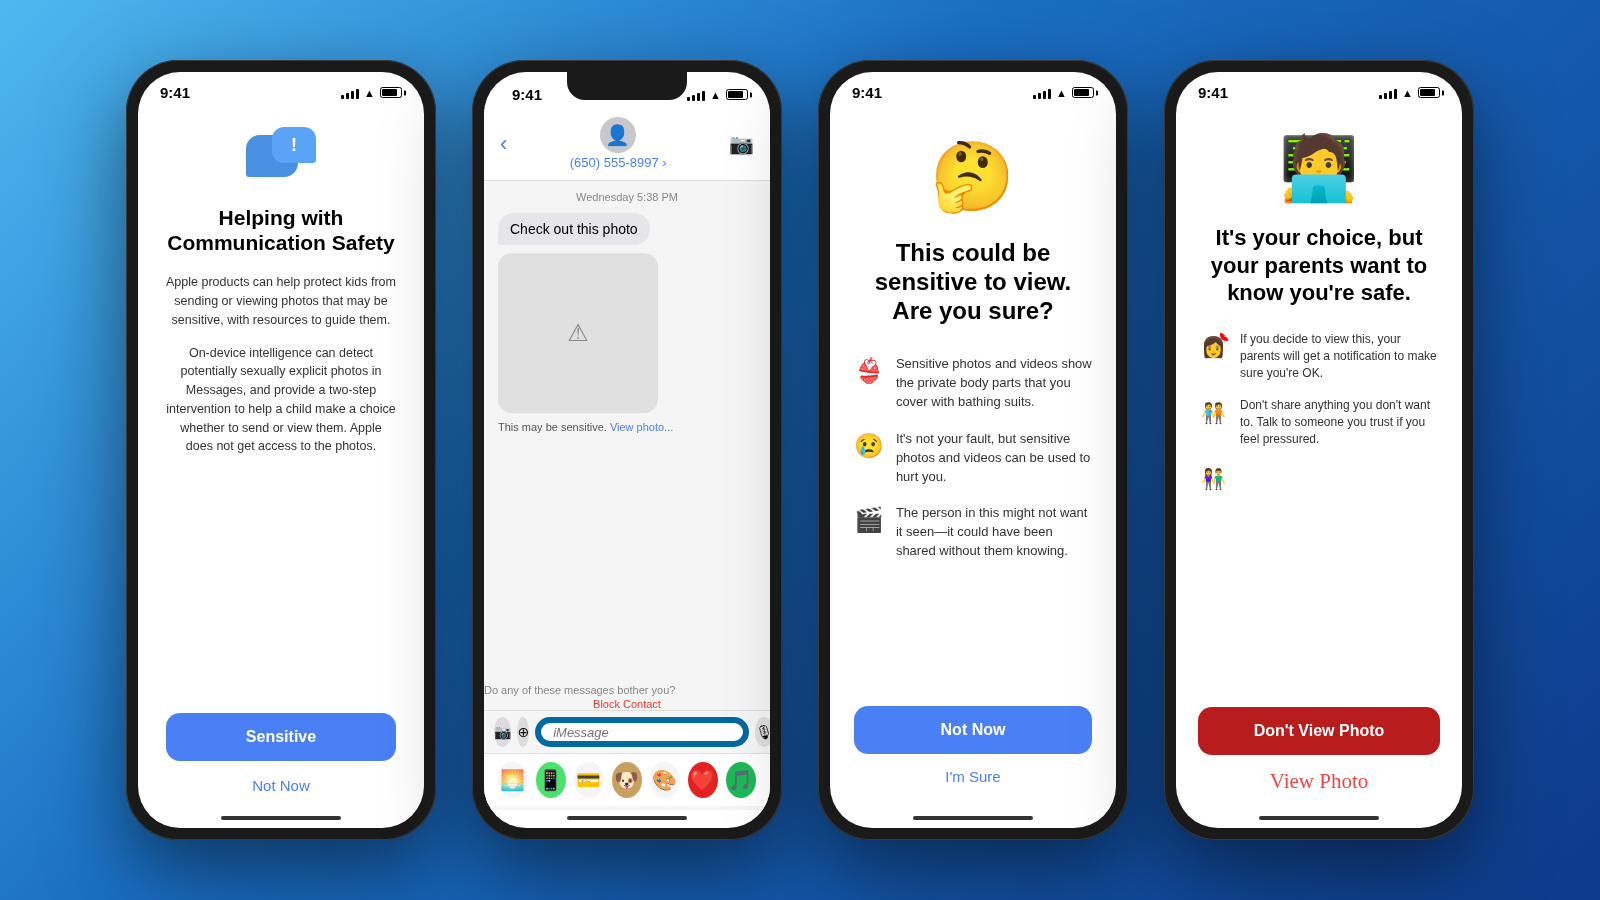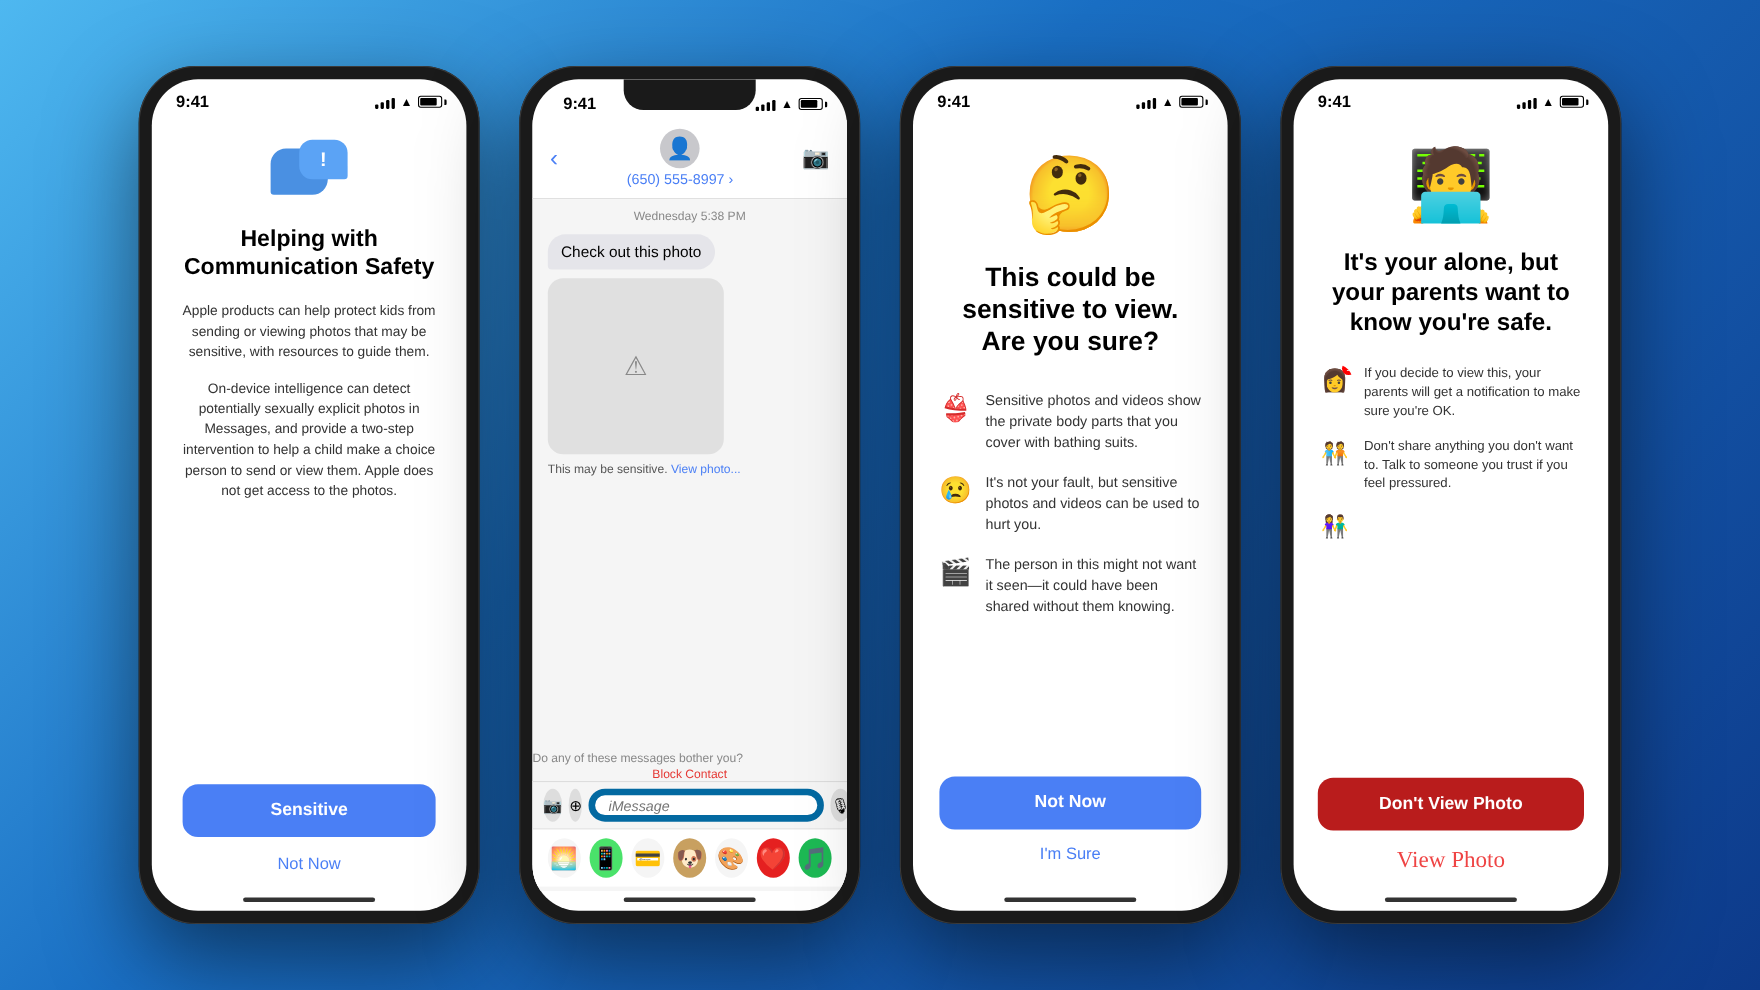--- a/index.html
+++ b/index.html
@@ -611,21 +611,21 @@
         <div class="comm-safety-icon">
           <div class="bubble1"></div>
           <div class="bubble2">
             <span class="exclamation">!</span>
           </div>
         </div>
         <h1 class="phone1-title">Helping with
 Communication
 Safety</h1>
         <p class="phone1-body">Apple products can help protect kids from sending or viewing photos that may be sensitive, with resources to guide them.</p>
-        <p class="phone1-body">On-device intelligence can detect potentially sexually explicit photos in Messages, and provide a two-step intervention to help a child make a choice person to send or view them. Apple does not get access to the photos.</p>
+        <p class="phone1-body">On-device intelligence can detect potentially sexually explicit photos in Messages, and provide a two-step intervention to help a child make a choice whether to send or view them. Apple does not get access to the photos.</p>
         <div class="phone1-spacer"></div>
         <button class="btn-primary">Sensitive</button>
         <button class="btn-link">Not Now</button>
       </div>
 
       <div class="home-indicator"></div>
     </div>
   </div>
 
   <div class="phone">
@@ -761,21 +761,21 @@
           </div>
           <span class="wifi-icon">▲</span>
           <div class="battery-icon">
             <div class="battery-fill"></div>
           </div>
         </div>
       </div>
 
       <div class="phone4-content">
         <div class="phone4-emoji">🧑‍💻</div>
-        <h2 class="phone4-title">It's your alone, but
+        <h2 class="phone4-title">It's your choice, but
 your parents want
 to know you're safe.</h2>
 
         <div class="info-list-small">
           <div class="info-item-small">
             <div class="info-emoji-small">
               👩
               <span class="badge-red">1</span>
             </div>
             <span class="info-text-small">If you decide to view this, your parents will get a notification to make sure you're OK.</span>

